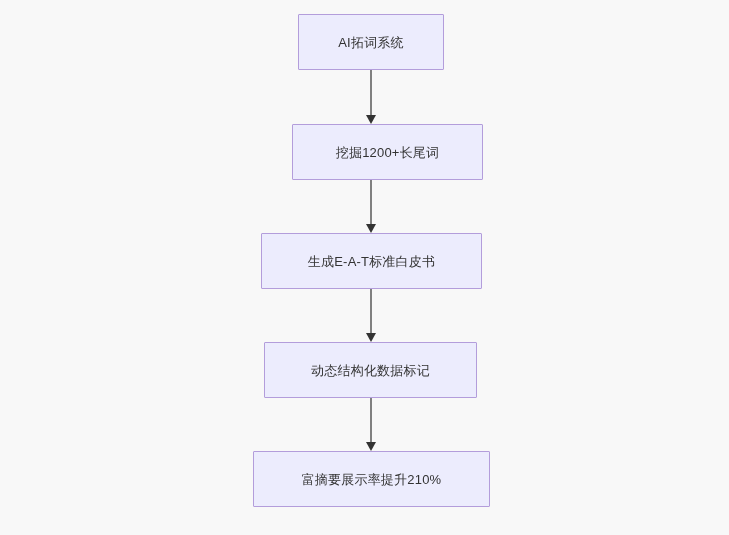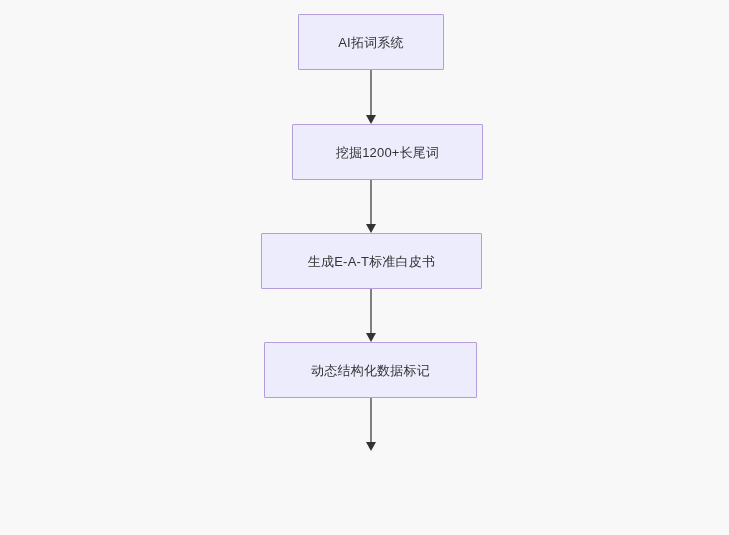--- a/index.html
+++ b/index.html
@@ -96,14 +96,17 @@
   </div>
 
   <div class="node" style="left:264px; top:342px; width:213px; height:56px;">
     <span class="node-label">动态结构化数据标记</span>
   </div>
 
   <div class="node" style="left:261px; top:233px; width:221px; height:56px;">
     <span class="node-label">生成E-A-T标准白皮书</span>
   </div>
 
+  <div class="node" style="left:253px; top:451px; width:237px; height:56px;">
+    <span class="node-label">富摘要展示率提升210%</span>
+  </div>
 
 </div>
 
 </body></html>

